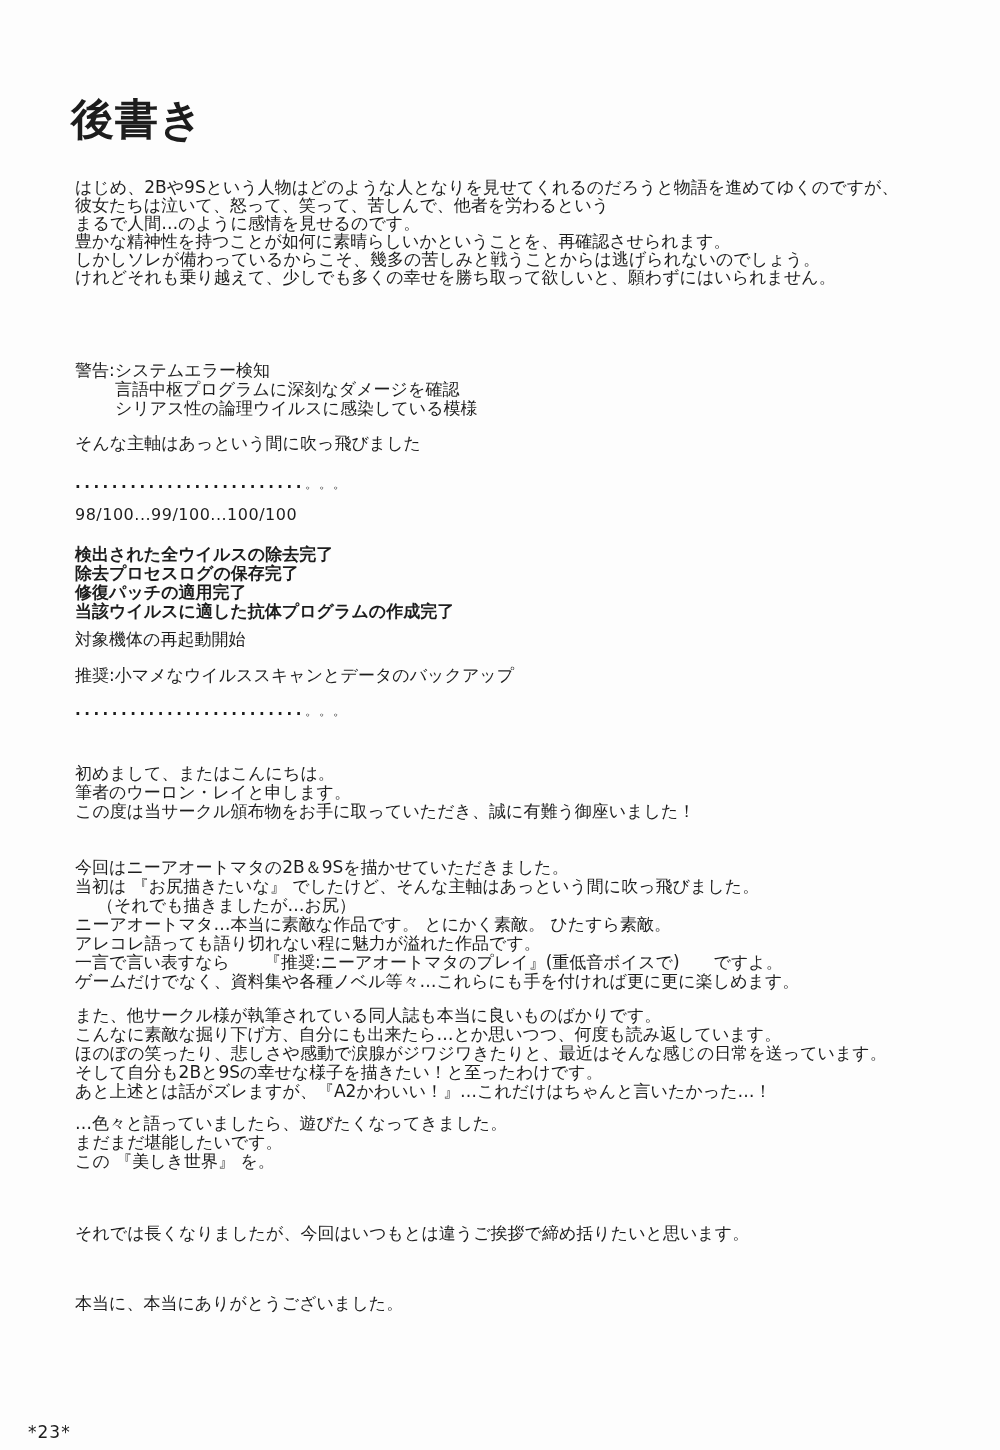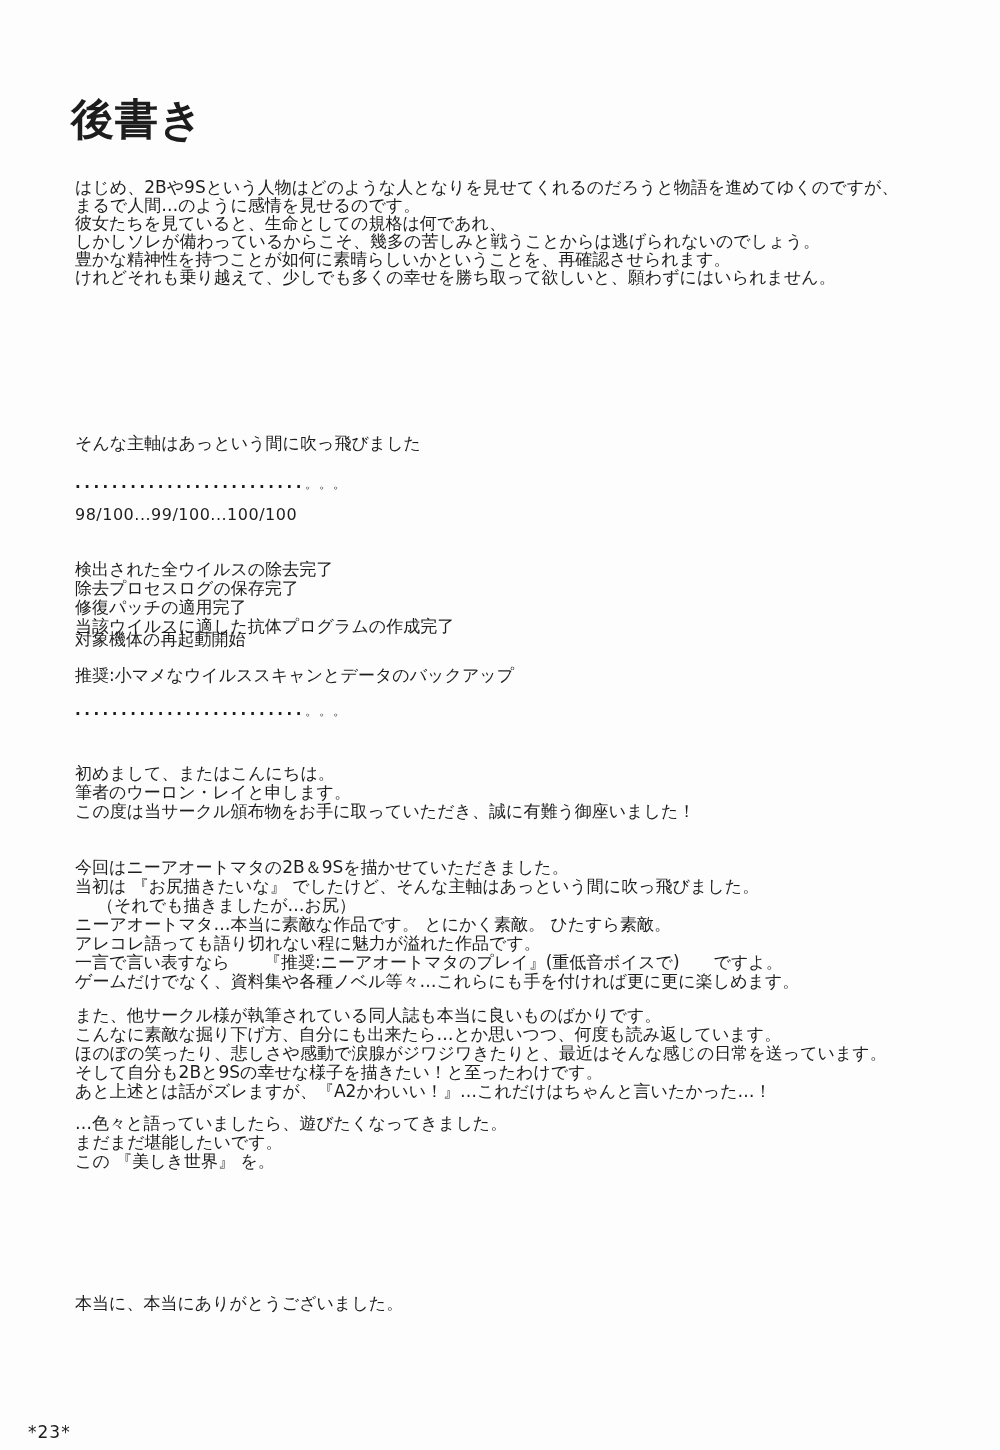--- a/index.html
+++ b/index.html
@@ -25,21 +25,21 @@
     position:absolute;left:75px;right:20px;
     font-size:17px;line-height:19px;
     white-space:nowrap;
   }
   .block .line{white-space:nowrap;}
   .b0{top:178px;line-height:18px;}
   .b1{top:361px;}
   .b2{top:434px;}
   .b3{top:474px;}
   .b4{top:505px;font-size:16px;letter-spacing:0.5px;}
-  .b5{top:560px;}
+  .b5{top:545px;font-weight:bold;}
   .b6{top:630px;}
   .b7{top:666px;}
   .b8{top:701px;}
   .b9{top:764px;}
   .b10{top:858px;}
   .b11{top:1006px;}
   .b12{top:1114px;}
   .b13{top:1224px;}
   .b14{top:1294px;}
   .ind40{padding-left:40px;}
@@ -56,27 +56,32 @@
 </style>
 </head>
 <body>
 
 <div class="page">
 
   <h1 class="title">後書き</h1>
 
   <div class="block b0">
     <div class="line">はじめ、2Bや9Sという人物はどのような人となりを見せてくれるのだろうと物語を進めてゆくのですが、</div>
+    <div class="line">彼女たちは泣いて、怒って、笑って、苦しんで、他者を労わるという</div>
     <div class="line">まるで人間…のように感情を見せるのです。</div>
-    <div class="line">彼女たちを見ていると、生命としての規格は何であれ、</div>
+    <div class="line">豊かな精神性を持つことが如何に素晴らしいかということを、再確認させられます。</div>
     <div class="line">しかしソレが備わっているからこそ、幾多の苦しみと戦うことからは逃げられないのでしょう。</div>
-    <div class="line">豊かな精神性を持つことが如何に素晴らしいかということを、再確認させられます。</div>
     <div class="line">けれどそれも乗り越えて、少しでも多くの幸せを勝ち取って欲しいと、願わずにはいられません。</div>
   </div>
 
+  <div class="block b1">
+    <div class="line">警告:システムエラー検知</div>
+    <div class="line ind40">言語中枢プログラムに深刻なダメージを確認</div>
+    <div class="line ind40">シリアス性の論理ウイルスに感染している模様</div>
+  </div>
 
   <div class="block b2">
     <div class="line">そんな主軸はあっという間に吹っ飛びました</div>
   </div>
 
   <div class="block b3 dots-row">
     <span class="dots-part">.........................</span><span class="circles-part">。。。</span>
   </div>
 
   <div class="block b4">
@@ -125,20 +130,23 @@
     <div class="line">そして自分も2Bと9Sの幸せな様子を描きたい！と至ったわけです。</div>
     <div class="line">あと上述とは話がズレますが、『A2かわいい！』…これだけはちゃんと言いたかった…！</div>
   </div>
 
   <div class="block b12">
     <div class="line">…色々と語っていましたら、遊びたくなってきました。</div>
     <div class="line">まだまだ堪能したいです。</div>
     <div class="line">この 『美しき世界』 を。</div>
   </div>
 
+  <div class="block b13">
+    <div class="line">それでは長くなりましたが、今回はいつもとは違うご挨拶で締め括りたいと思います。</div>
+  </div>
 
   <div class="block b14">
     <div class="line">本当に、本当にありがとうございました。</div>
   </div>
 
   <div class="pagenum">*23*</div>
 
 </div>
 
 </body></html>

